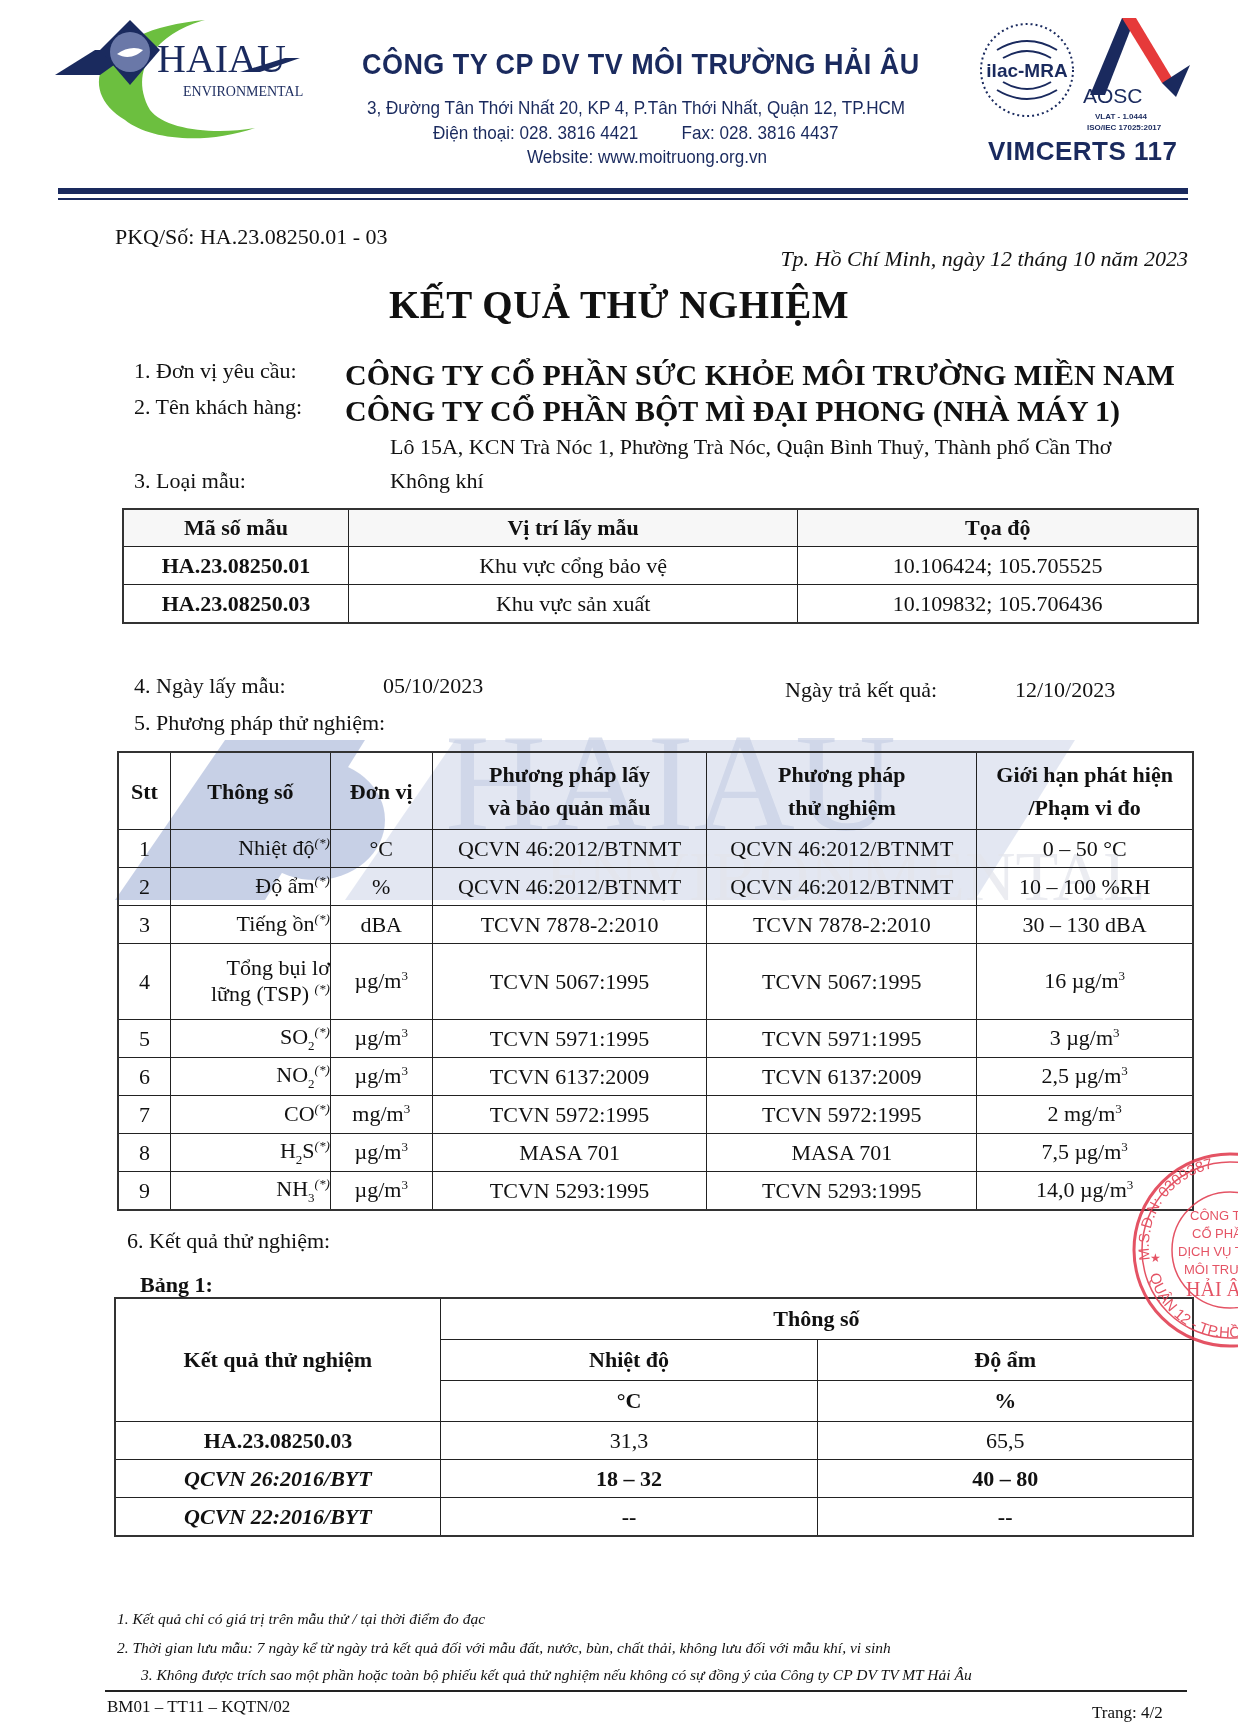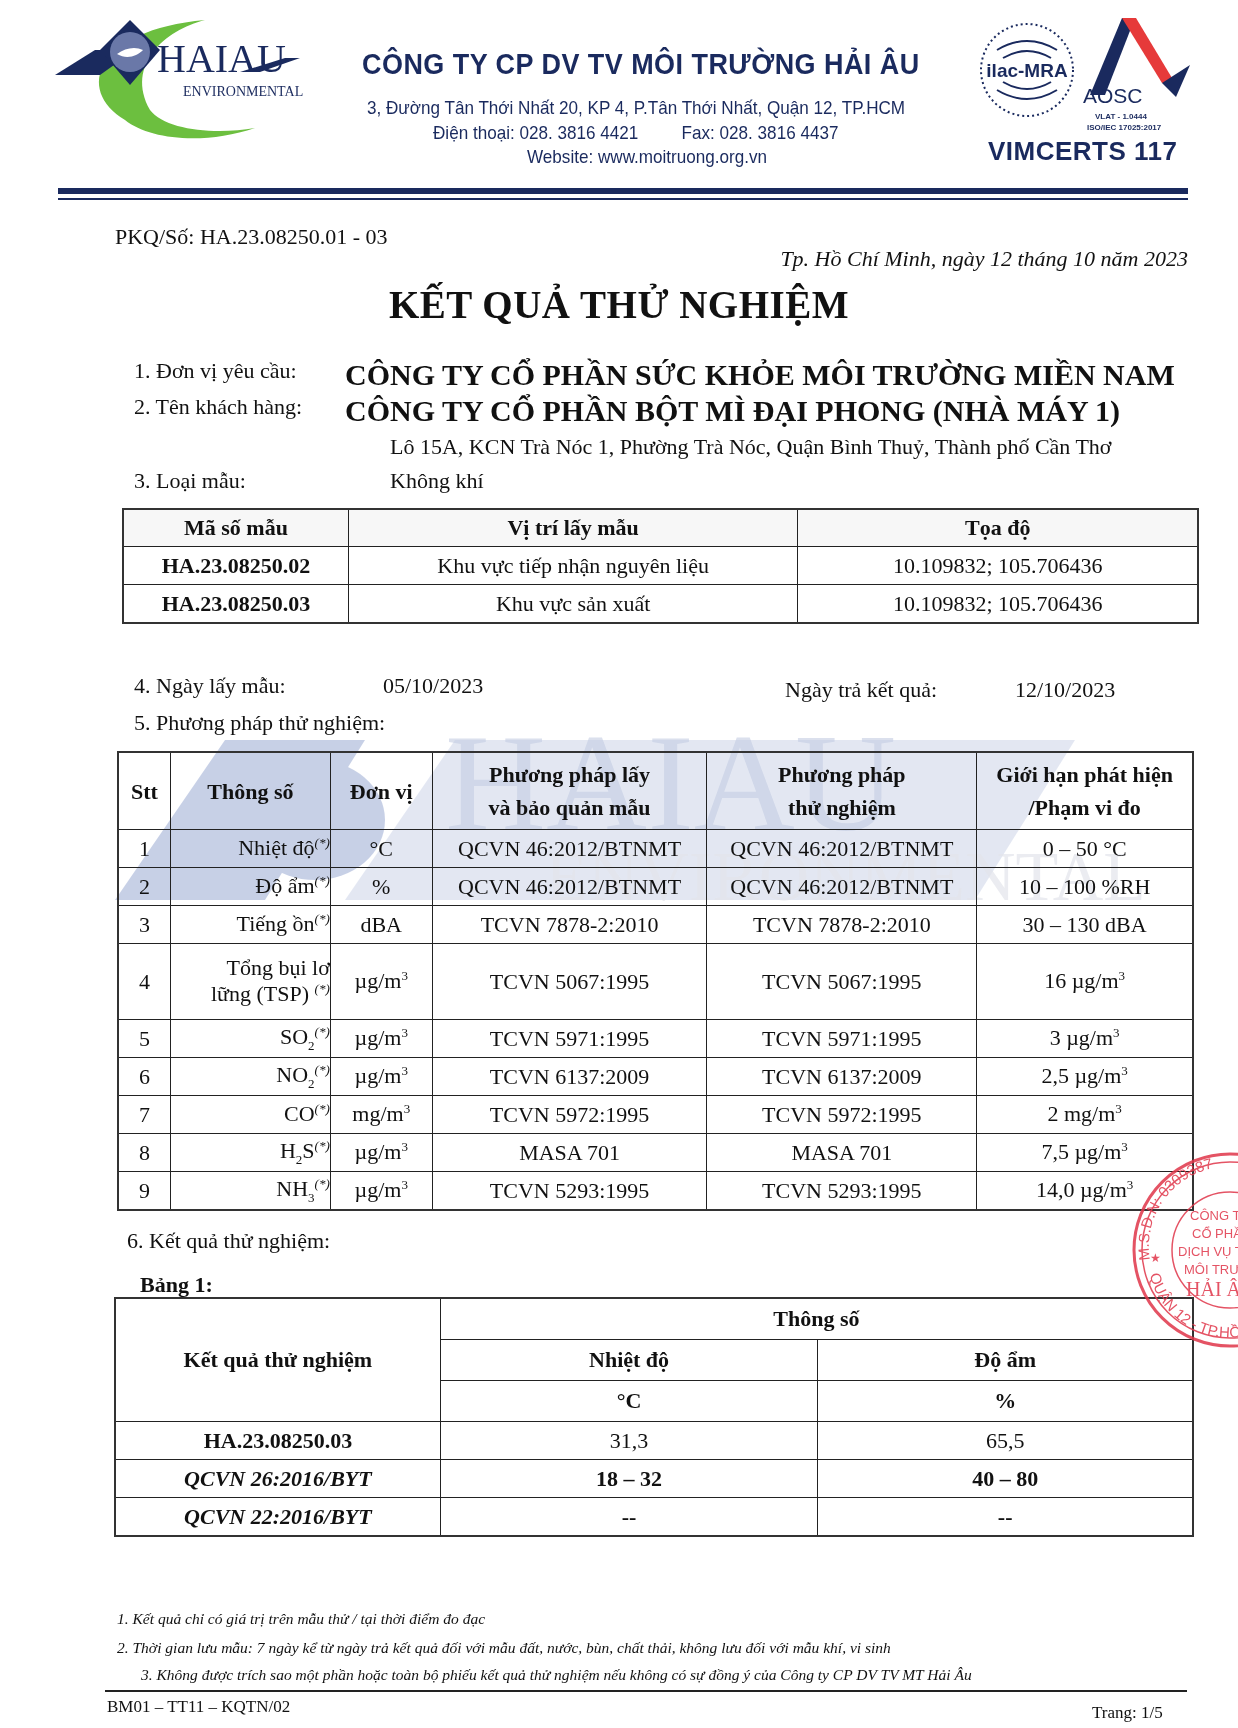--- a/index.html
+++ b/index.html
@@ -145,23 +145,23 @@
     </colgroup>
   <thead>
     <tr>
       <th>Mã số mẫu</th>
       <th>Vị trí lấy mẫu</th>
       <th>Tọa độ</th>
     </tr>
   </thead>
   <tbody>
     <tr>
-      <td class="code">HA.23.08250.02</td>
-      <td>Khu vực tiếp nhận nguyên liệu</td>
-      <td>10.109832; 105.706436</td>
+      <td class="code">HA.23.08250.01</td>
+      <td>Khu vực cổng bảo vệ</td>
+      <td>10.106424; 105.705525</td>
     </tr>
     <tr>
       <td class="code">HA.23.08250.03</td>
       <td>Khu vực sản xuất</td>
       <td>10.109832; 105.706436</td>
     </tr>
   </tbody>
 </table>
 
 <div class="label" style="left:134px; top:673px;">4. Ngày lấy mẫu:</div>
@@ -323,13 +323,13 @@
   <text x="84" y="124" font-family="Liberation Sans, sans-serif" font-size="13" fill="#e0364a">MÔI TRƯỜ</text>
   <text x="86" y="146" font-family="Liberation Serif, serif" font-size="20" fill="#e0364a">HẢI Â</text>
   <text x="50" y="112" font-family="DejaVu Sans, sans-serif" font-size="12" fill="#e0364a">★</text>
 </svg>
 
 <div class="abs note" style="top:1610px;">1. Kết quả chỉ có giá trị trên mẫu thử / tại thời điểm đo đạc</div>
 <div class="abs note" style="top:1639px;">2. Thời gian lưu mẫu: 7 ngày kể từ ngày trả kết quả đối với mẫu đất, nước, bùn, chất thải, không lưu đối với mẫu khí, vi sinh</div>
 <div class="abs note" style="top:1666px;margin-left:24px;">3. Không được trích sao một phần hoặc toàn bộ phiếu kết quả thử nghiệm nếu không có sự đồng ý của Công ty CP DV TV MT Hải Âu</div>
 <div class="abs footer-line"></div>
 <div class="abs form-code">BM01 – TT11 – KQTN/02</div>
-<div class="abs page-no">Trang: 1/5</div>
+<div class="abs page-no">Trang: 4/2</div>
 
 </body></html>

